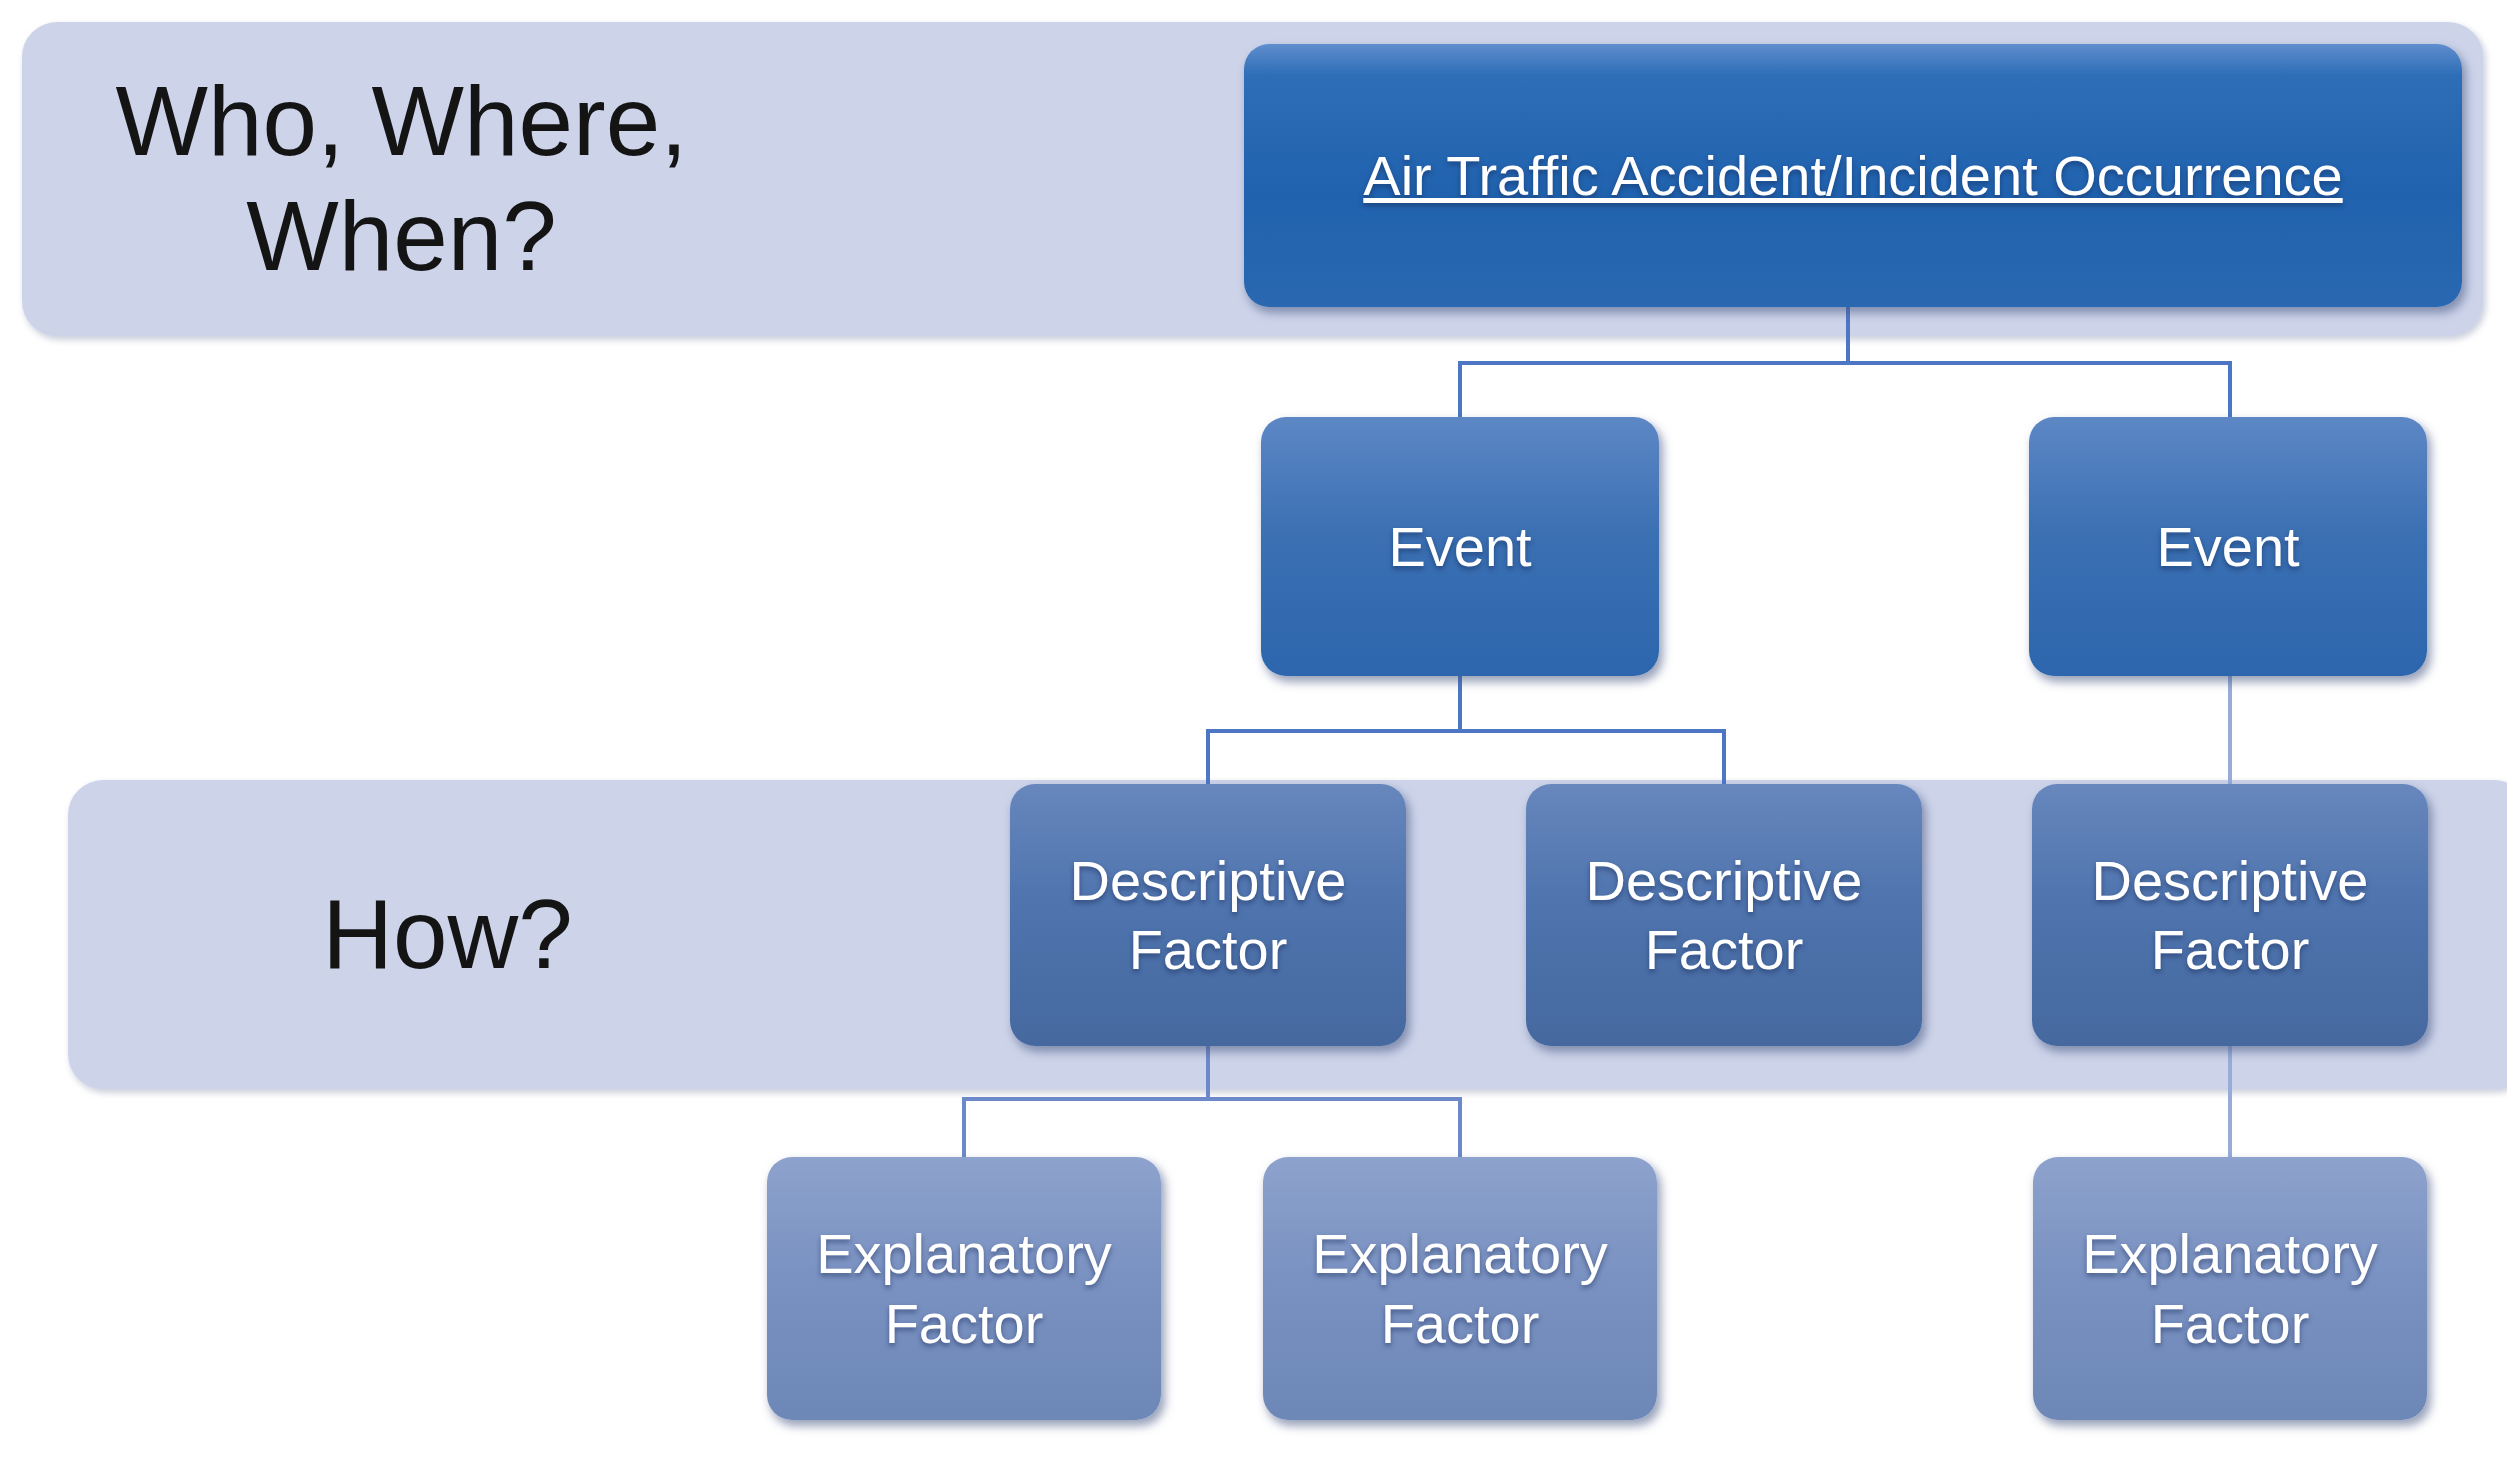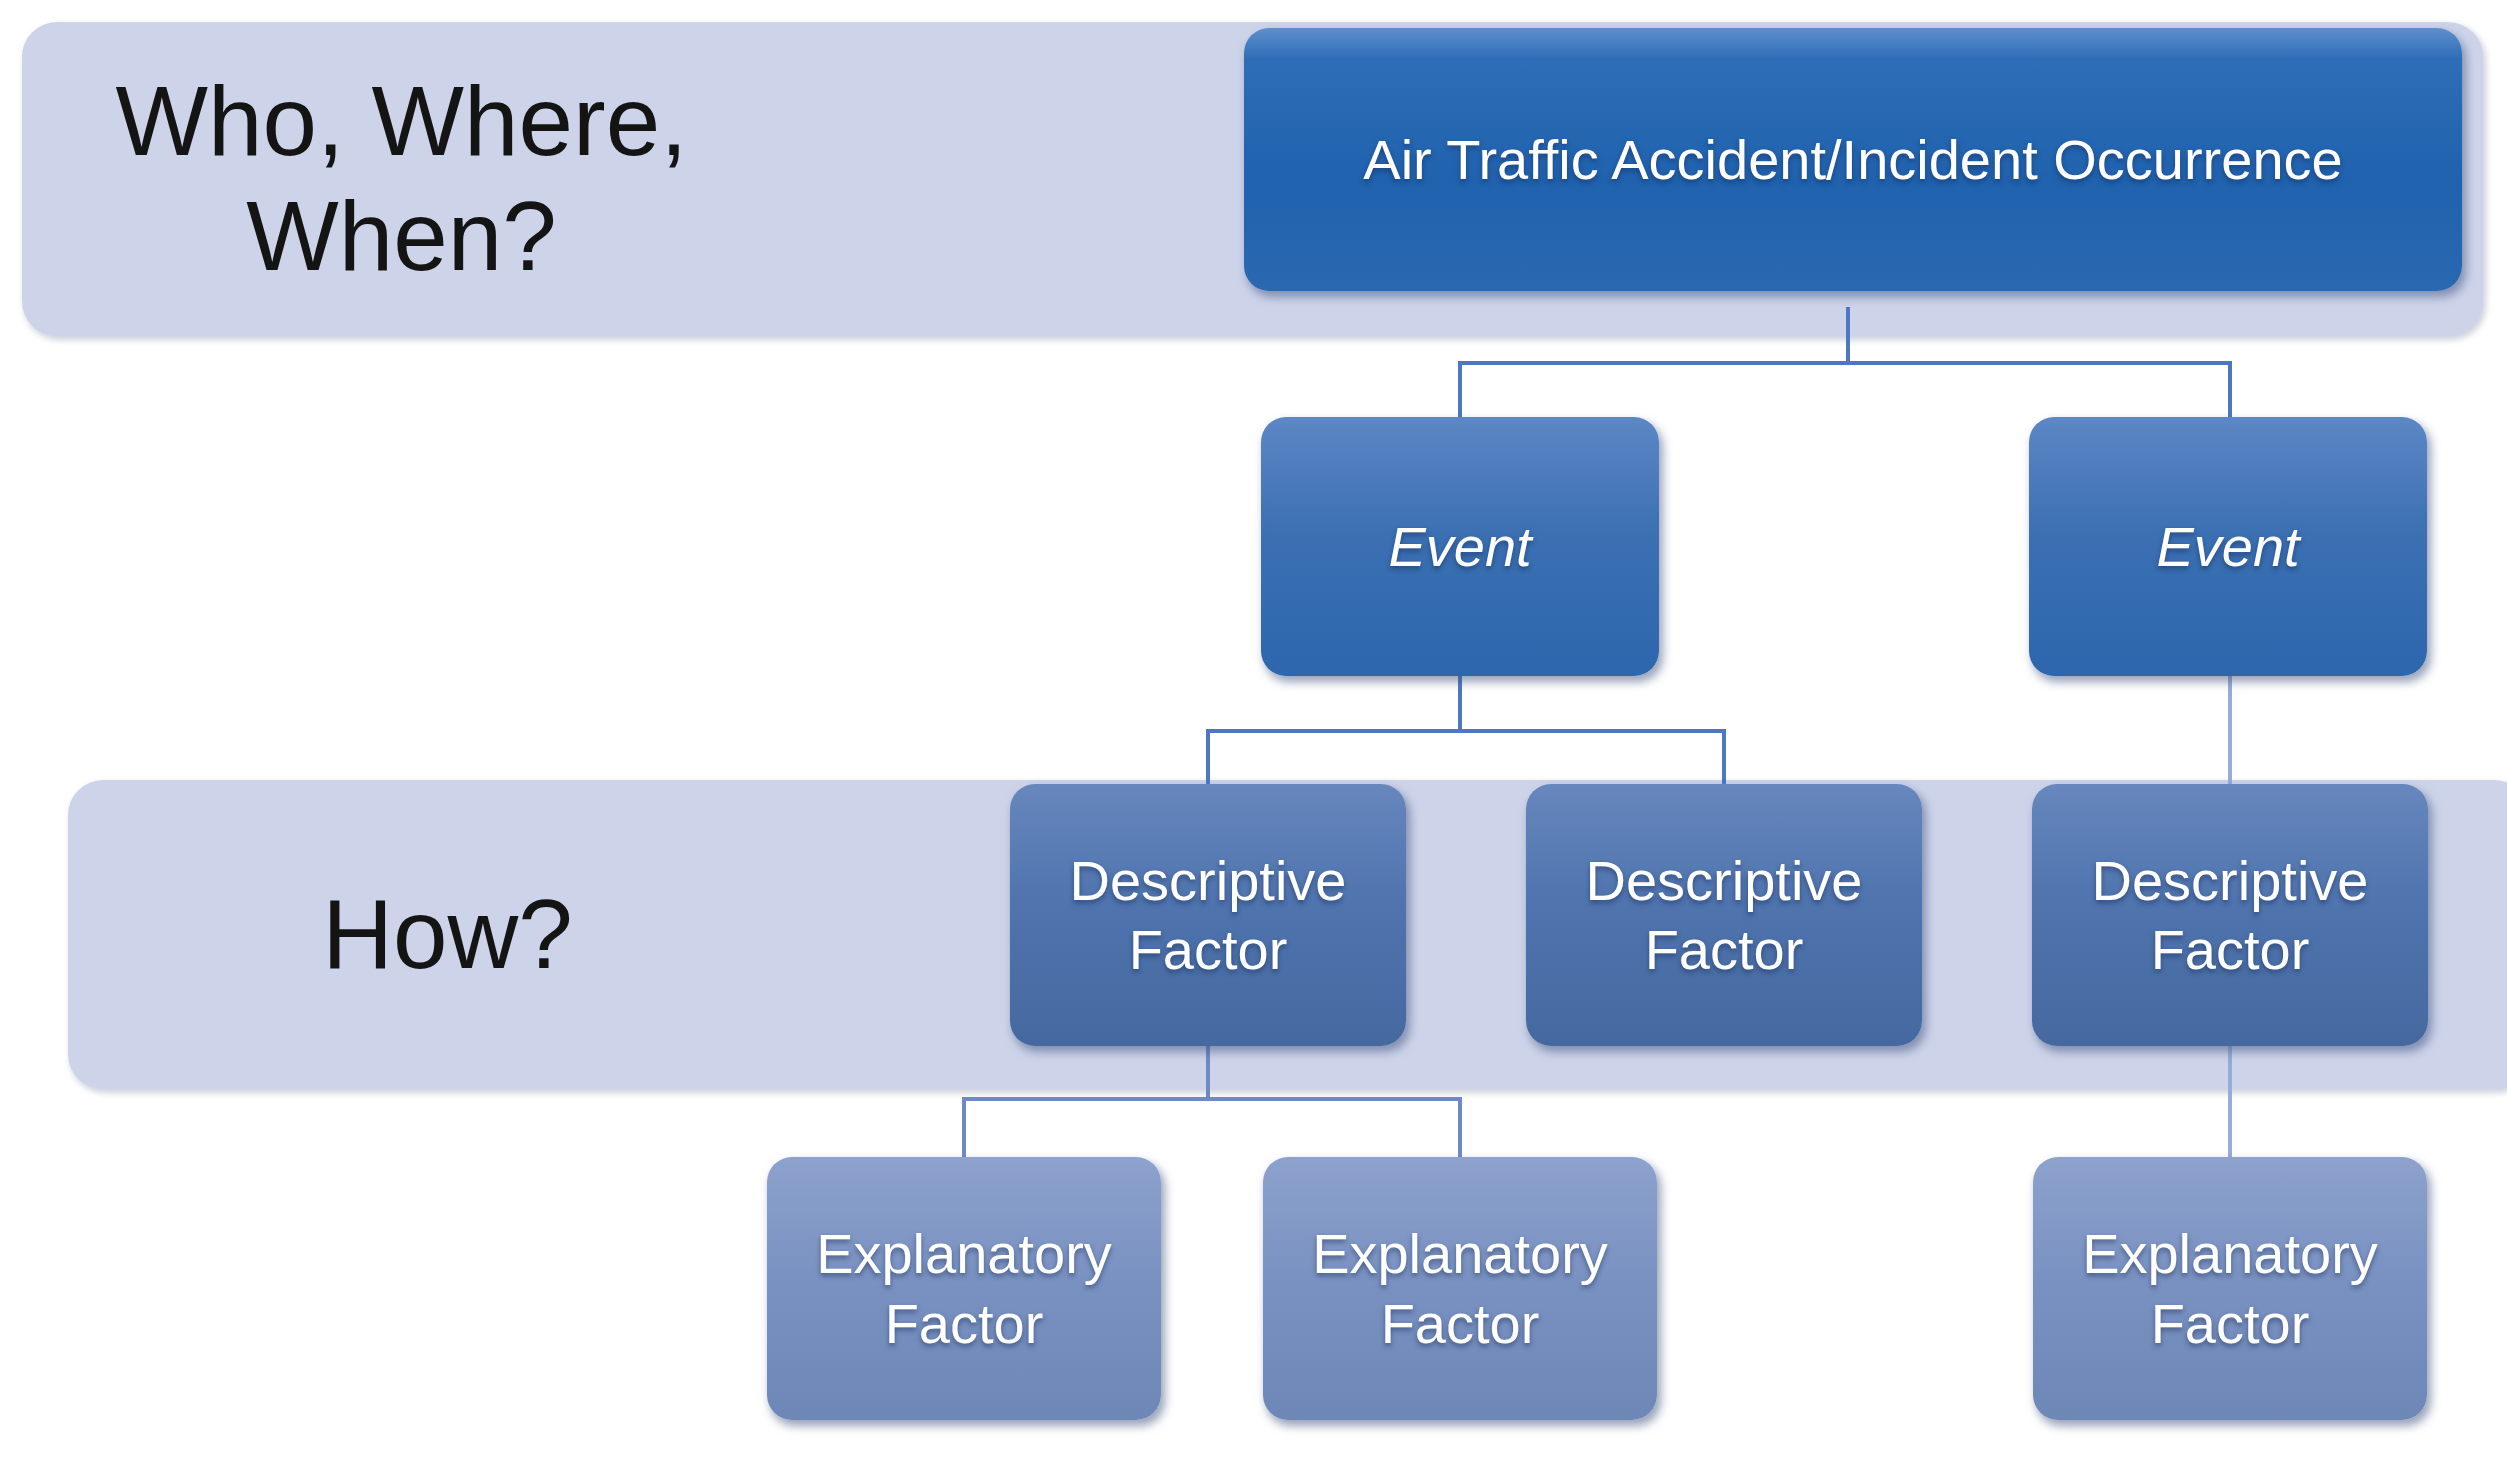--- a/index.html
+++ b/index.html
@@ -22,21 +22,21 @@
   .conn.light{background:#97acd8;}
   .node{
     position:absolute;display:flex;align-items:center;justify-content:center;
     text-align:center;color:#ffffff;border-radius:25px;
     font-size:56px;line-height:1.24;
     text-shadow:0 2.9px 4.9px rgba(20,35,80,.50);
     box-shadow:3.9px 5.9px 9.8px rgba(70,85,130,.55);
     z-index:3;padding:0 9.8px;box-sizing:border-box;
   }
   .node.root{background:linear-gradient(180deg,#5e8ecd 0%,#2e6db7 12%,#2062ae 58%,#2a68b1 100%);}
-  .node.event{background:linear-gradient(180deg,#5d87c5 0%,#3b70b3 45%,#2d66ad 100%);font-style:italic;}
+  .node.event{background:linear-gradient(180deg,#5d87c5 0%,#3b70b3 45%,#2d66ad 100%);}
   .node.desc{background:linear-gradient(180deg,#6787bd 0%,#4f74ae 45%,#45699f 100%);}
   .node.expl{background:linear-gradient(180deg,#8da2cc 0%,#7a92c2 45%,#6d87b7 100%);justify-content:center;}
 </style>
 </head>
 <body>
 
 <div class="canvas">
 
   <div class="band" style="top:22.4px;height:314px;">
     <div class="band-label">Who, Where,
@@ -58,21 +58,21 @@
 
   <div class="conn light" style="left:2228px;top:675px;width:3.9px;height:111px;"></div>
 
   <div class="conn mid" style="left:1206px;top:1044px;width:3.9px;height:57px;"></div>
   <div class="conn mid" style="left:962px;top:1097px;width:500px;height:3.9px;"></div>
   <div class="conn mid" style="left:962px;top:1097px;width:3.9px;height:61px;"></div>
   <div class="conn mid" style="left:1458px;top:1097px;width:3.9px;height:61px;"></div>
 
   <div class="conn light" style="left:2228px;top:1044px;width:3.9px;height:114px;"></div>
 
-  <div class="node root" style="left:1244px;top:28px;width:1218px;height:263px;">
+  <div class="node root" style="left:1244px;top:44px;width:1218px;height:263px;text-decoration:underline;">
     <span>Air Traffic Accident/Incident Occurrence</span>
   </div>
 
   <div class="node event" style="left:1261px;top:417px;width:398px;height:259px;">
     <span>Event</span>
   </div>
   <div class="node event" style="left:2029px;top:417px;width:398px;height:259px;">
     <span>Event</span>
   </div>
 

